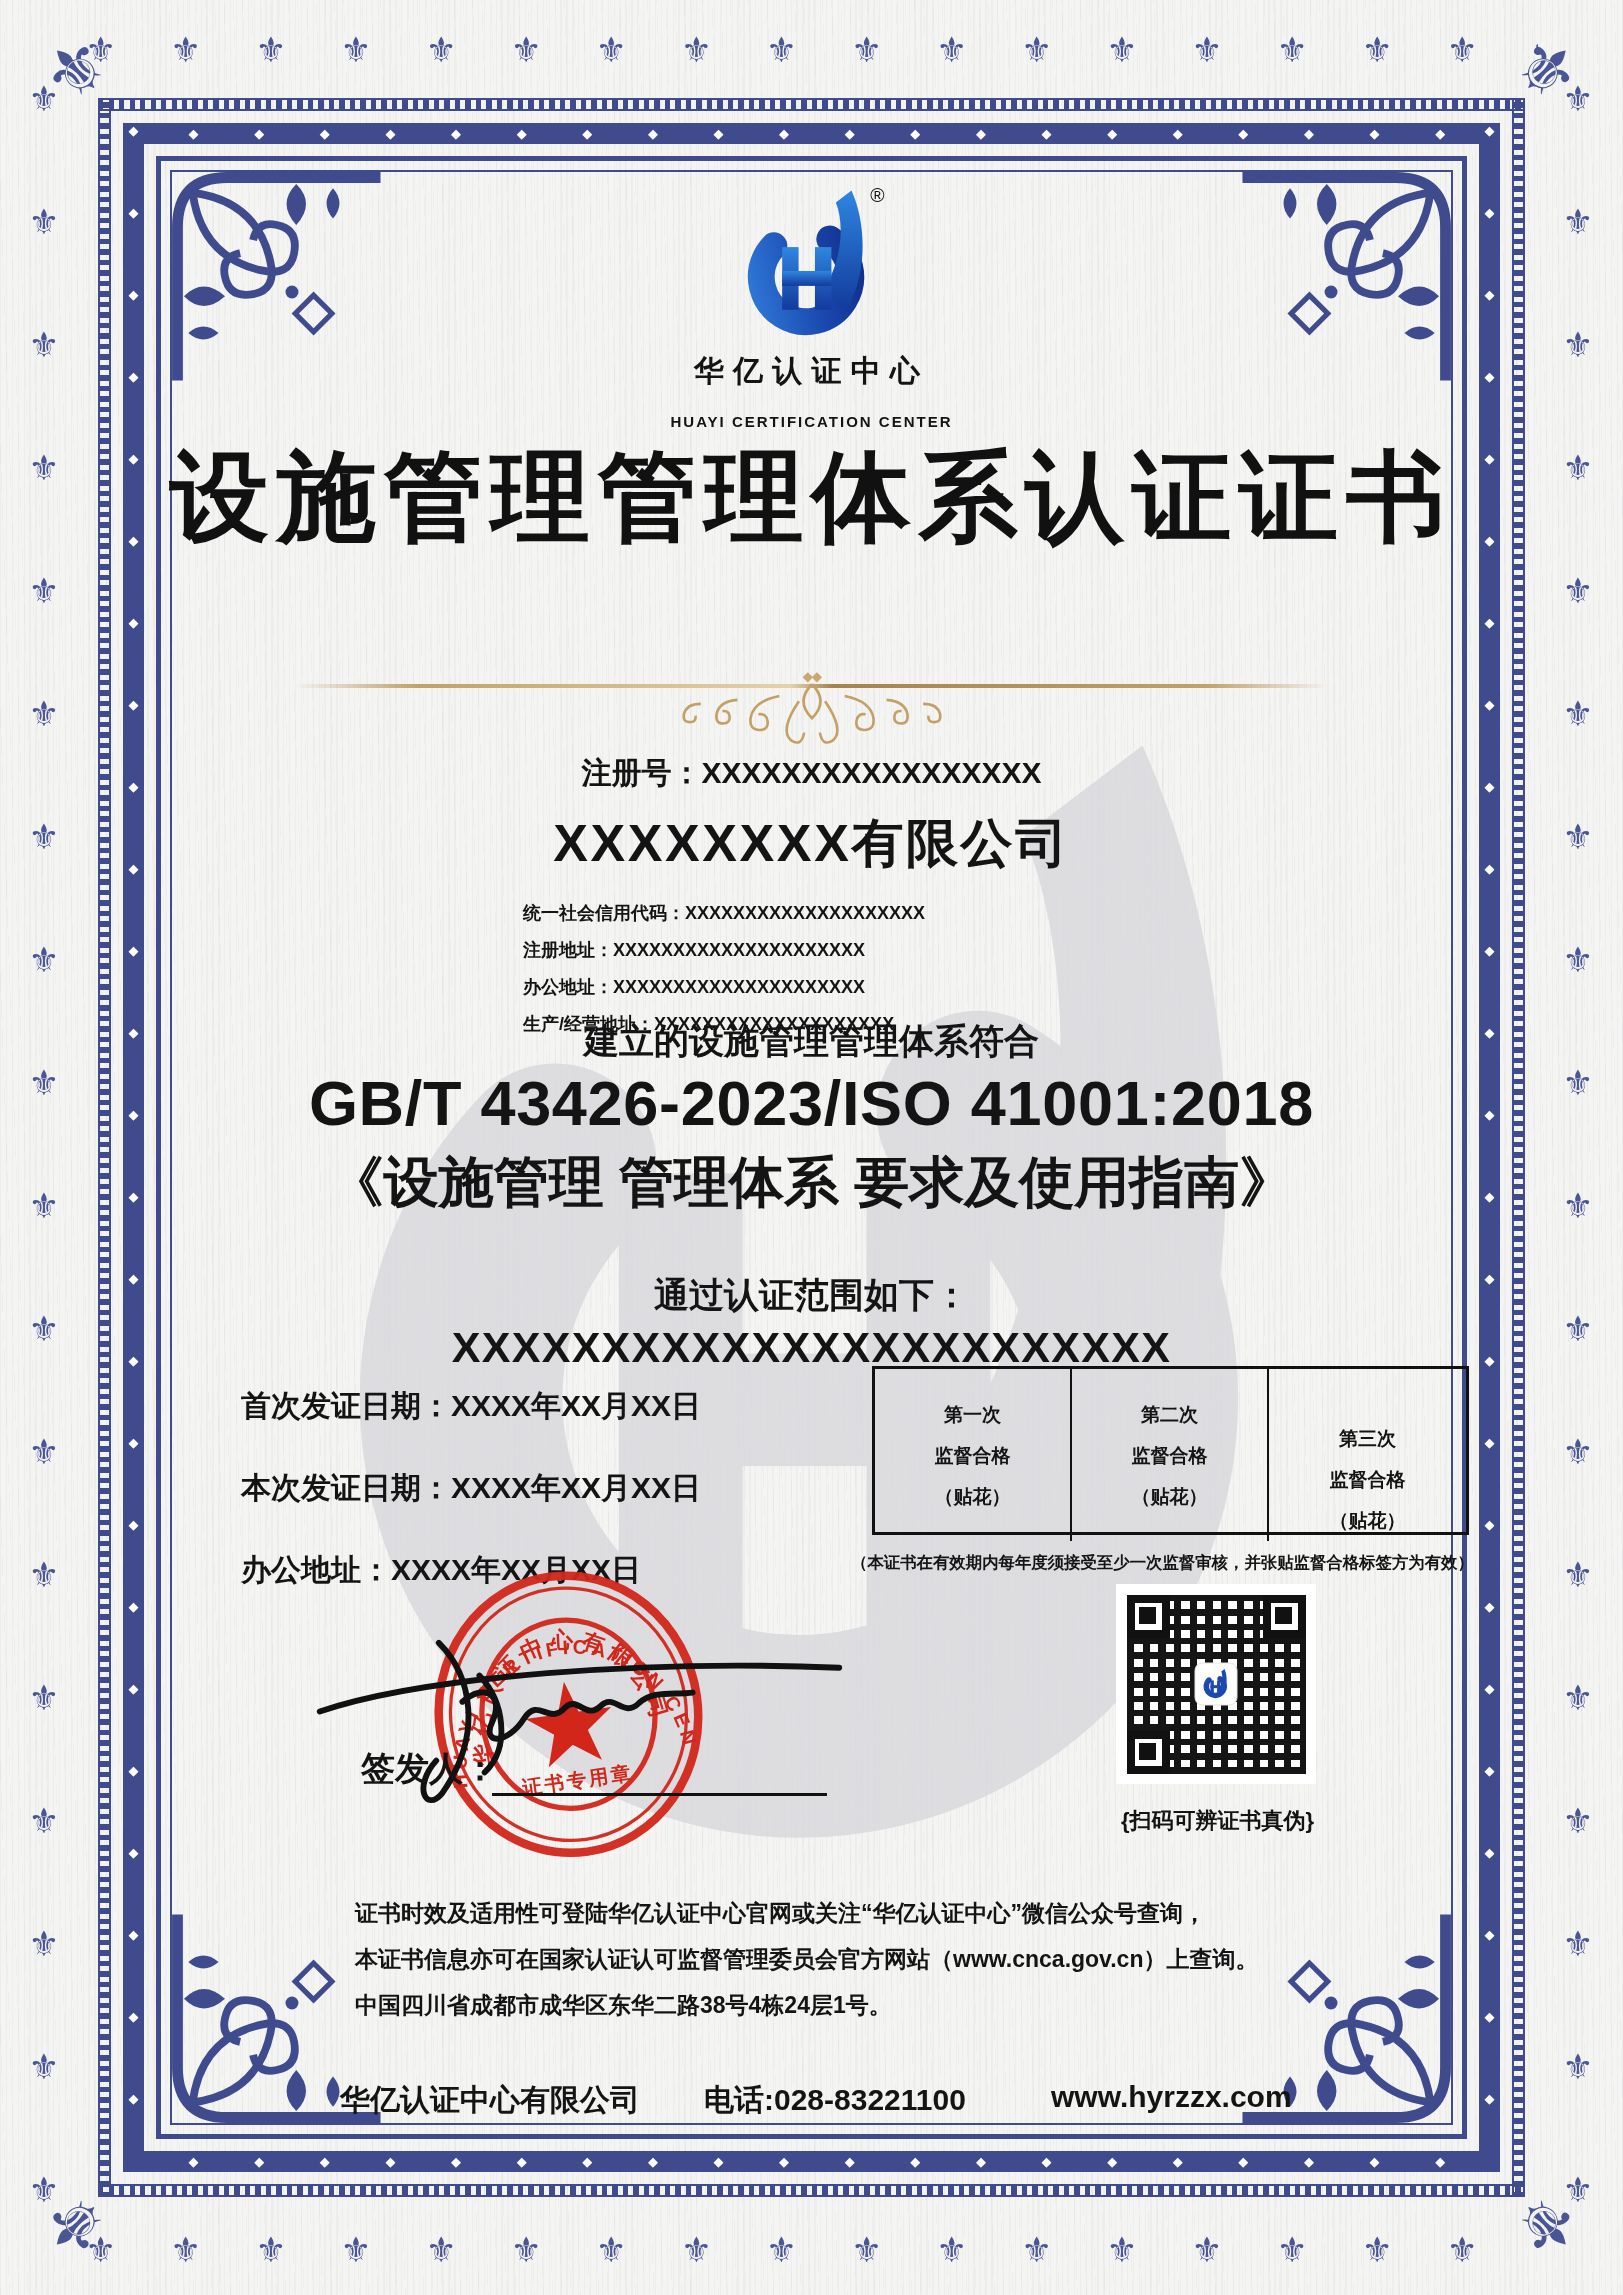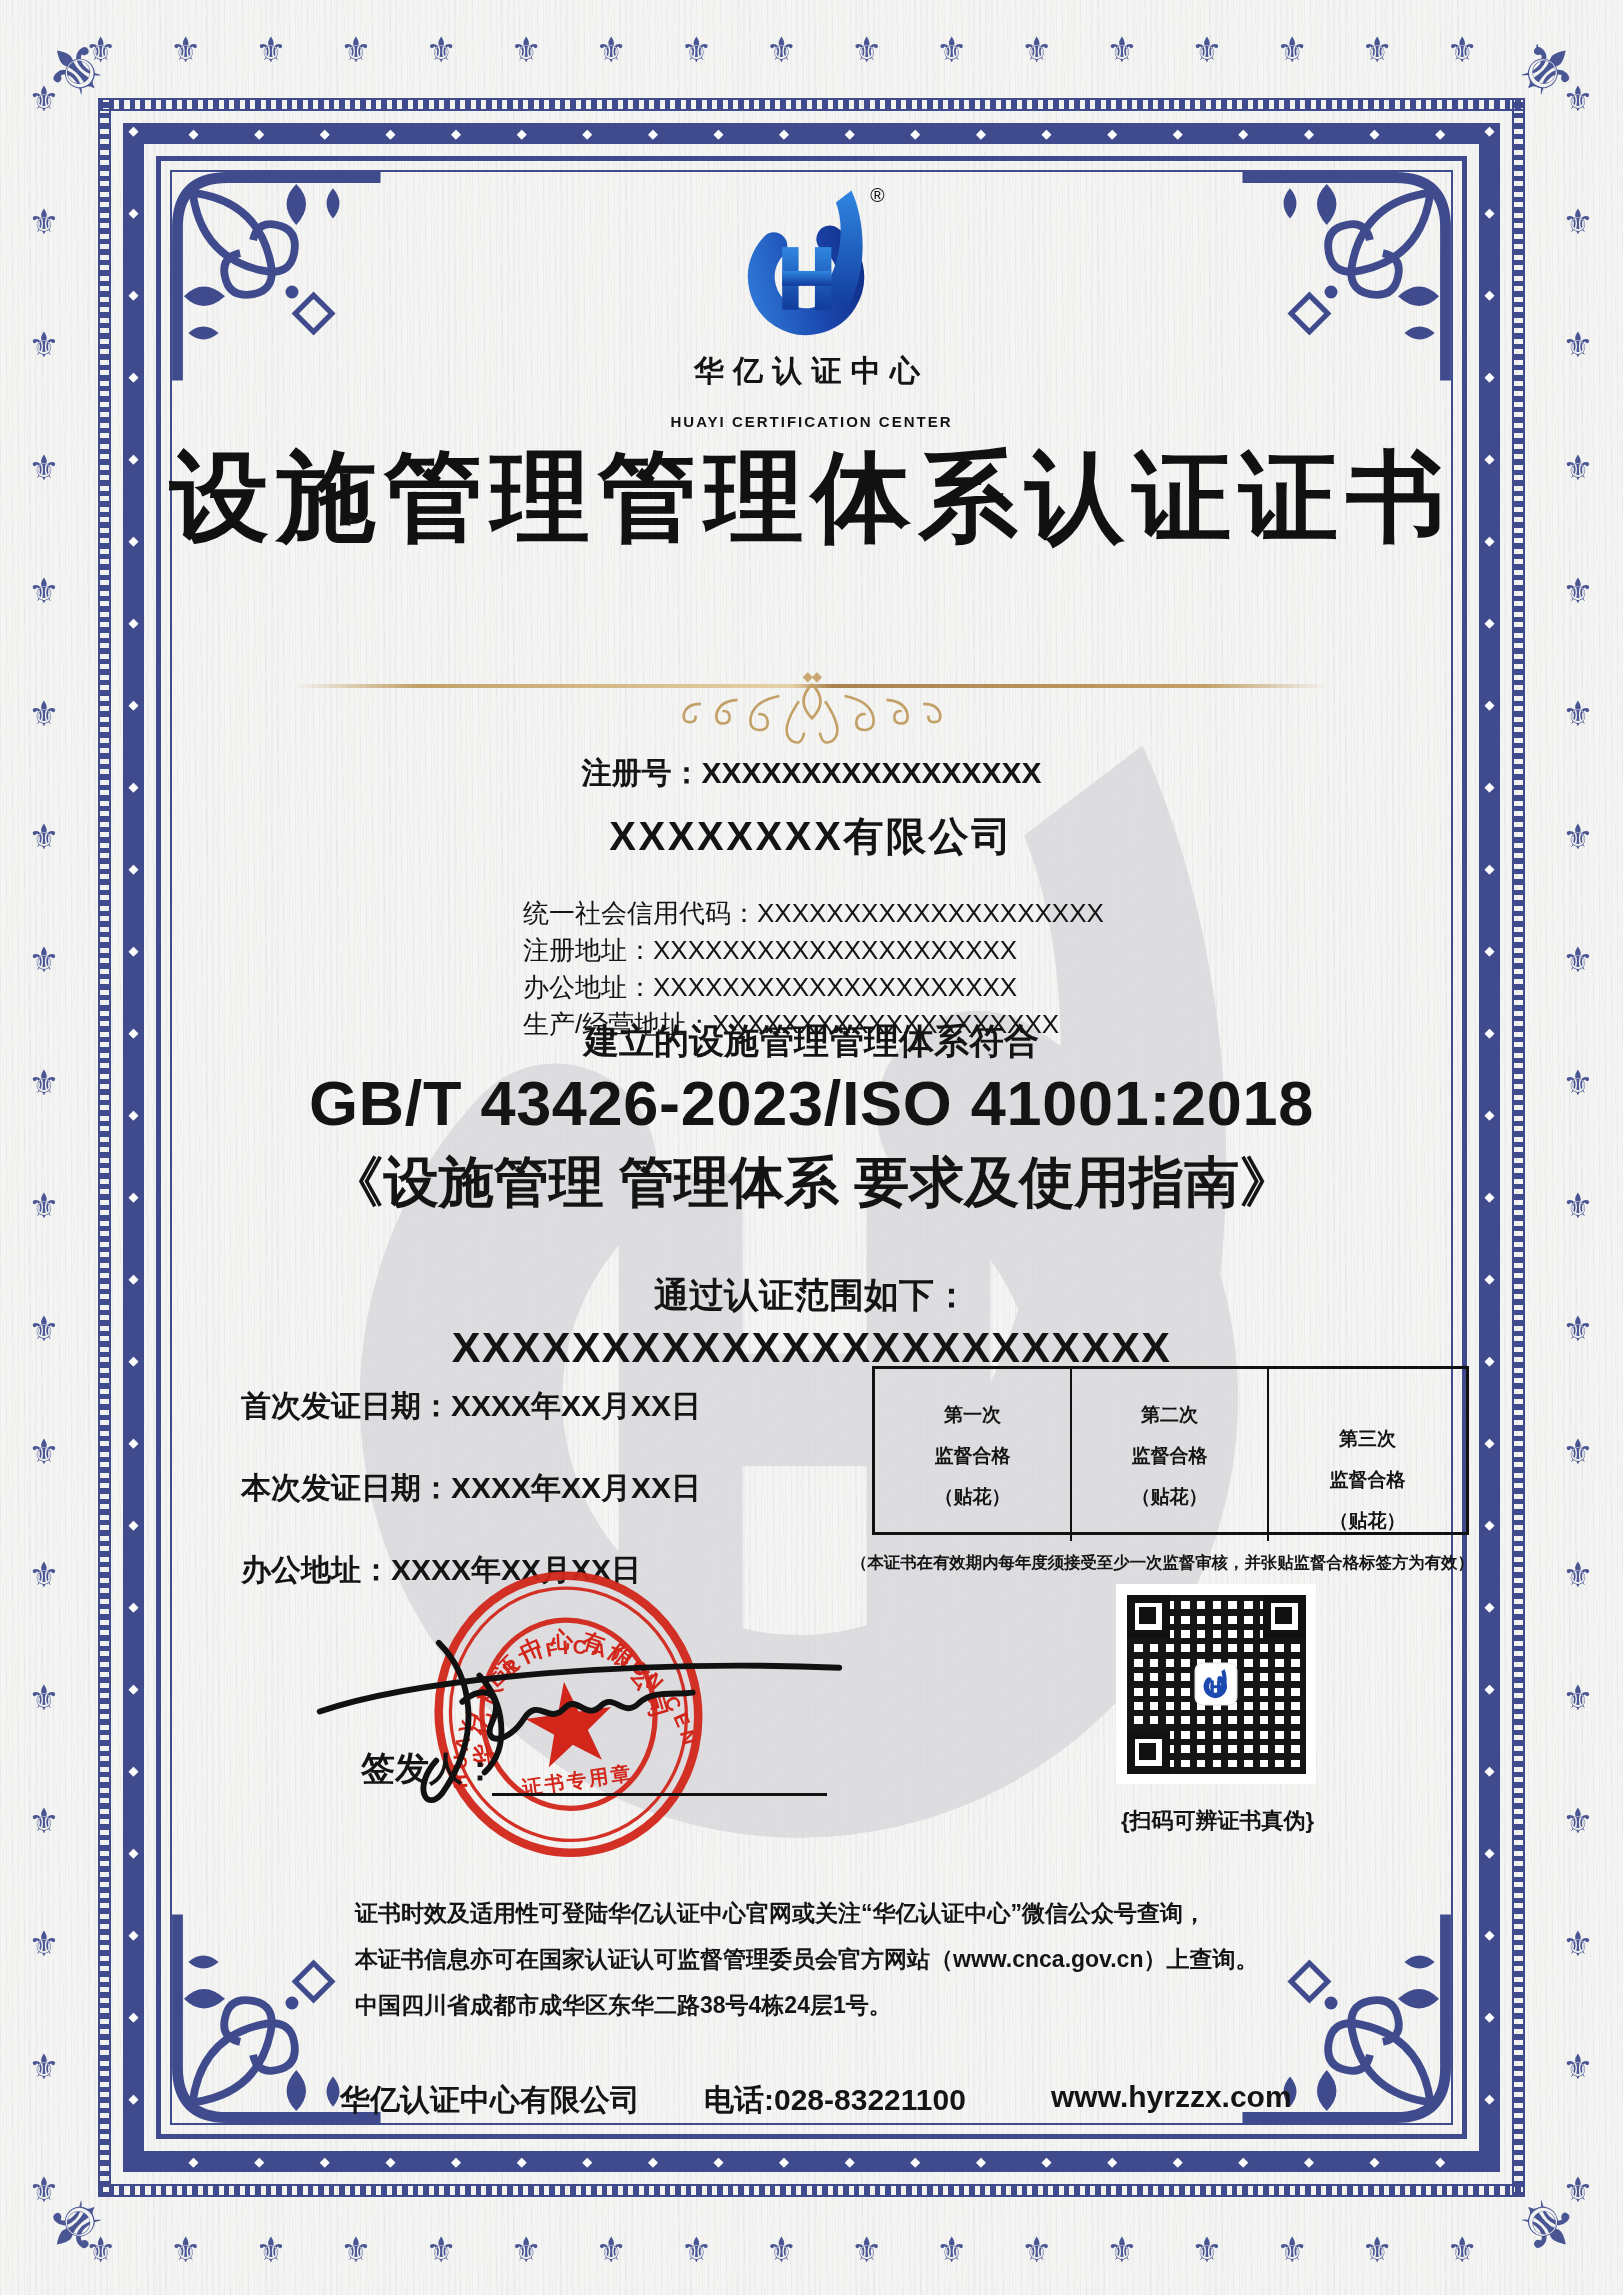--- a/index.html
+++ b/index.html
@@ -76,23 +76,23 @@
   .logo-en{font-size:15px;font-weight:700;letter-spacing:2px;margin-top:21px;}
 
   .cert-title{position:absolute;left:0;right:0;top:432px;text-align:center;
     font-size:99px;font-weight:900;letter-spacing:7.9px;color:#111;}
 
   .gold-line{position:absolute;left:294px;right:294px;top:684px;height:3.9px;
     background:linear-gradient(90deg,rgba(194,160,103,0) 0%,var(--gold) 12%,var(--gold-light) 48%,#a8824e 52%,var(--gold) 88%,rgba(194,160,103,0) 100%);}
   .gold-flourish{position:absolute;left:50%;top:662px;transform:translateX(-50%);color:var(--gold);}
 
   .reg-line{position:absolute;left:0;right:0;top:753px;text-align:center;font-size:30px;font-weight:700;}
-  .company-name{position:absolute;left:0;right:0;top:809px;text-align:center;font-size:40px;font-weight:900;letter-spacing:2.6px;}
-
-  .info-block{position:absolute;left:523px;top:895px;font-size:26px;font-weight:400;line-height:37px;}
+  .company-name{position:absolute;left:0;right:0;top:809px;text-align:center;font-size:52px;font-weight:900;letter-spacing:2.6px;}
+
+  .info-block{position:absolute;left:523px;top:895px;font-size:18px;font-weight:700;line-height:37px;}
 
   .conformity{position:absolute;left:0;right:0;top:1018px;text-align:center;font-size:35px;font-weight:900;}
   .std-code{position:absolute;left:0;right:0;top:1067px;text-align:center;font-size:63px;font-weight:900;letter-spacing:0.7px;}
   .std-name{position:absolute;left:0;right:0;top:1146px;text-align:center;font-size:55px;font-weight:900;}
 
   .scope-label{position:absolute;left:0;right:0;top:1272px;text-align:center;font-size:35px;font-weight:900;}
   .scope-value{position:absolute;left:0;right:0;top:1323px;text-align:center;font-size:43px;font-weight:700;letter-spacing:1.3px;}
 
   .dates-block{position:absolute;left:241px;top:1386px;font-size:30px;font-weight:900;}
   .dates-block .drow{margin-bottom:41px;white-space:nowrap;}

